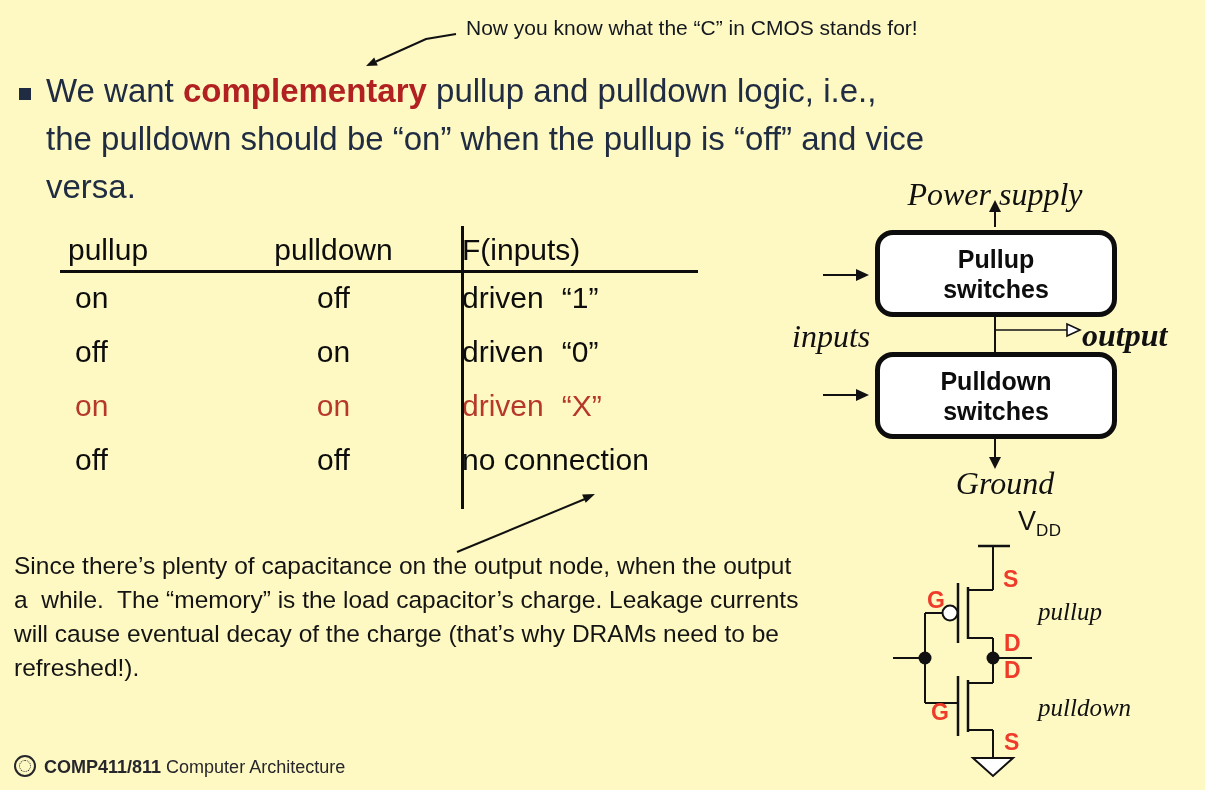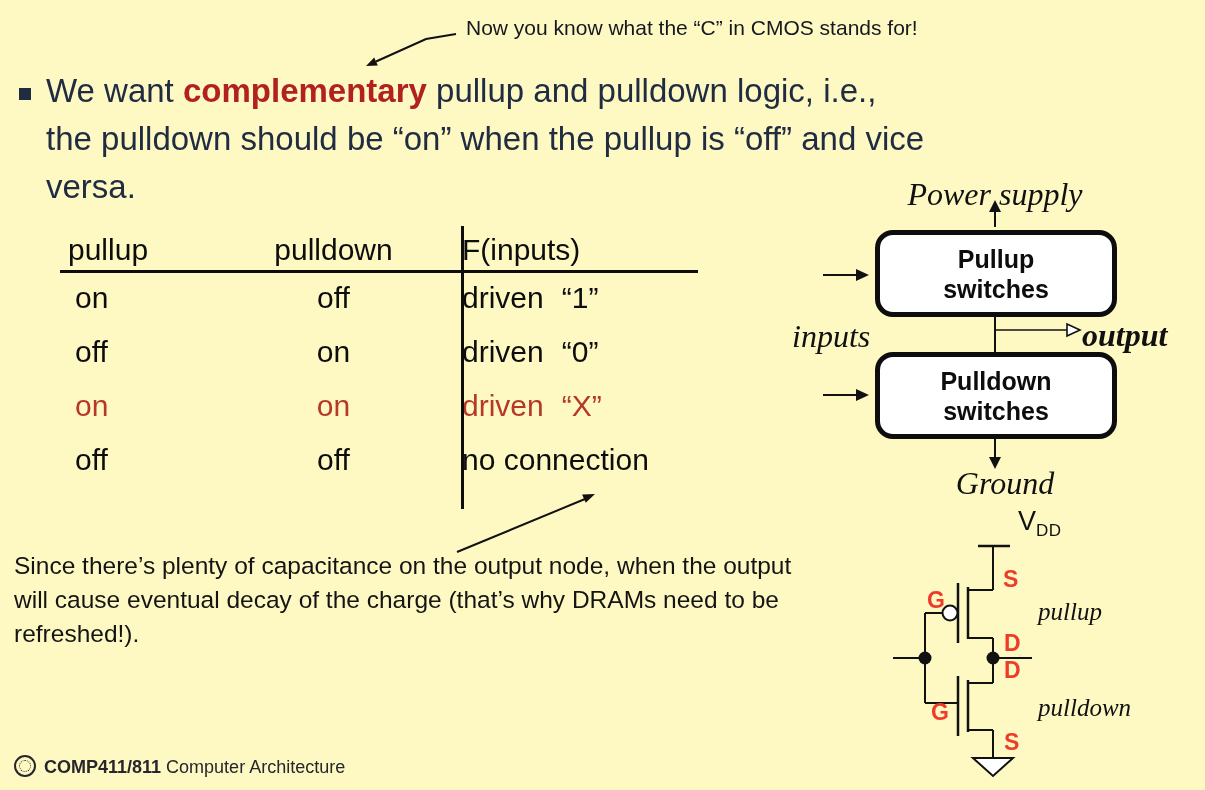--- a/index.html
+++ b/index.html
@@ -166,20 +166,21 @@
   <div class="sch-pin" style="left:927px; top:587px;">G</div>
   <div class="sch-serif" style="left:1038px; top:598px;">pullup</div>
   <div class="sch-pin" style="left:1004px; top:630px;">D</div>
   <div class="sch-pin" style="left:1004px; top:657px;">D</div>
   <div class="sch-pin" style="left:931px; top:699px;">G</div>
   <div class="sch-serif" style="left:1038px; top:694px;">pulldown</div>
   <div class="sch-pin" style="left:1004px; top:729px;">S</div>
 
   <div class="abs note">
     <div>Since there’s plenty of capacitance on the output node, when the output</div>
+    <div>a  while.  The “memory” is the load capacitor’s charge. Leakage currents</div>
     <div>will cause eventual decay of the charge (that’s why DRAMs need to be</div>
     <div>refreshed!).</div>
   </div>
 
   <div class="abs seal">
       <div class="seal-inner"></div>
     </div>
   <div class="abs footer-text"><span class="bold">COMP411/811</span><span> Computer Architecture</span></div>
   <div class="abs pageno">58</div>
 

